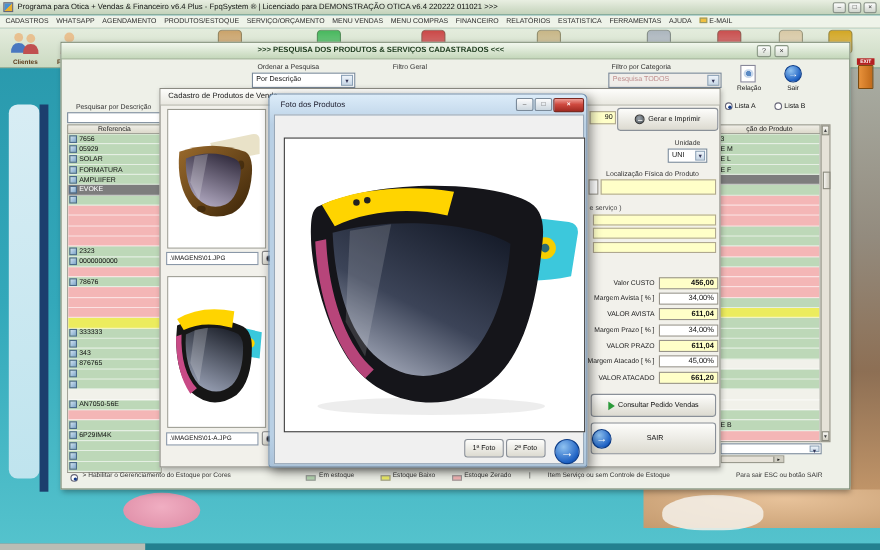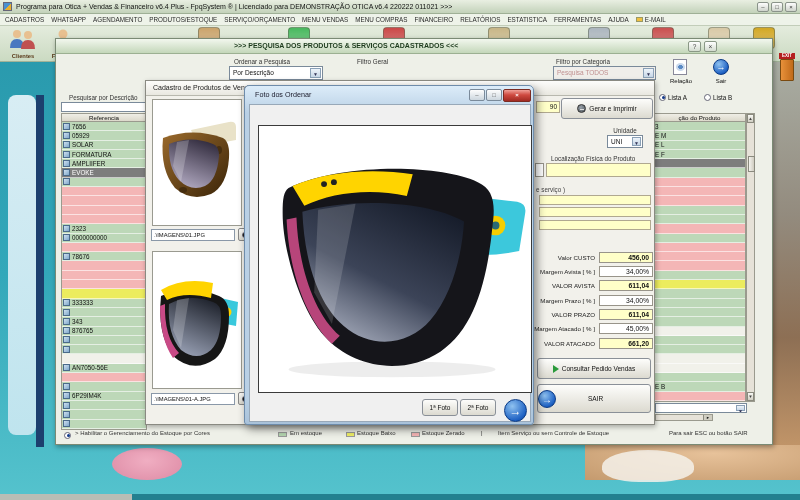--- a/index.html
+++ b/index.html
@@ -570,21 +570,21 @@
     <span class="green-arr"></span>
     <span>Consultar Pedido Vendas</span>
   </div>
   <div class="abs btn" style="left:391px;top:303px;width:114px;height:29px;">
     <span class="blue-orb" style="width:18px;height:18px;line-height:17px;font-size:10px;">→</span>
     <span style="flex:1;text-align:center;margin-right:18px;">SAIR</span>
   </div>
 </div>
 
 <div id="modal" class="abs">
-  <span id="modal-title" class="abs">Foto dos Ordenar</span>
+  <span id="modal-title" class="abs">Foto dos Produtos</span>
   <span class="mbtn abs" style="left:224px;top:3px;">–</span>
   <span class="mbtn abs" style="left:241px;top:3px;">□</span>
   <span class="mbtn close abs" style="left:258px;top:3px;">×</span>
 
   <div id="modal-body" class="abs">
     <div id="modal-photo" class="abs">
       <svg width="272" height="266" viewBox="0 0 276 268">
         <defs>
           <linearGradient id="lg3" x1="0.8" y1="0" x2="0.2" y2="1">
             <stop offset="0" stop-color="#161c2a"></stop>

